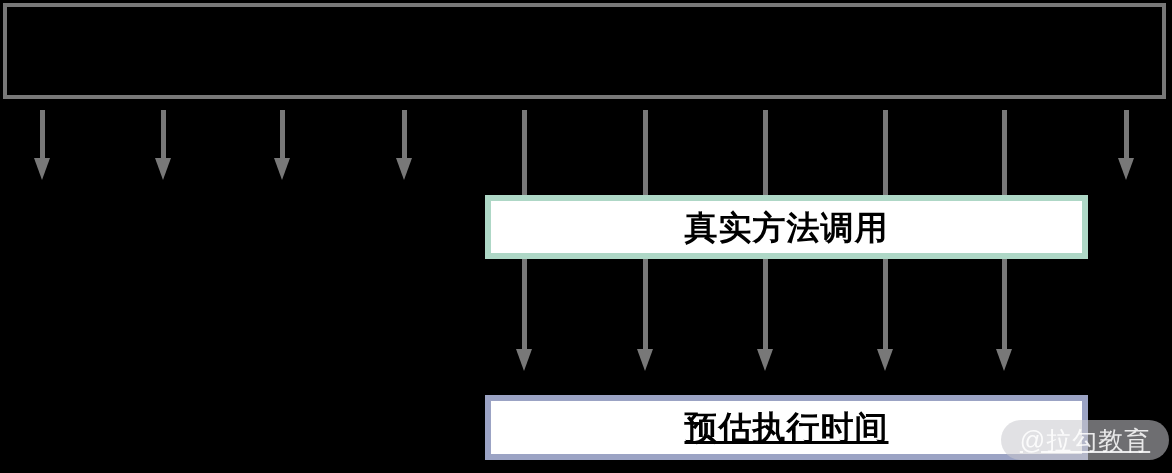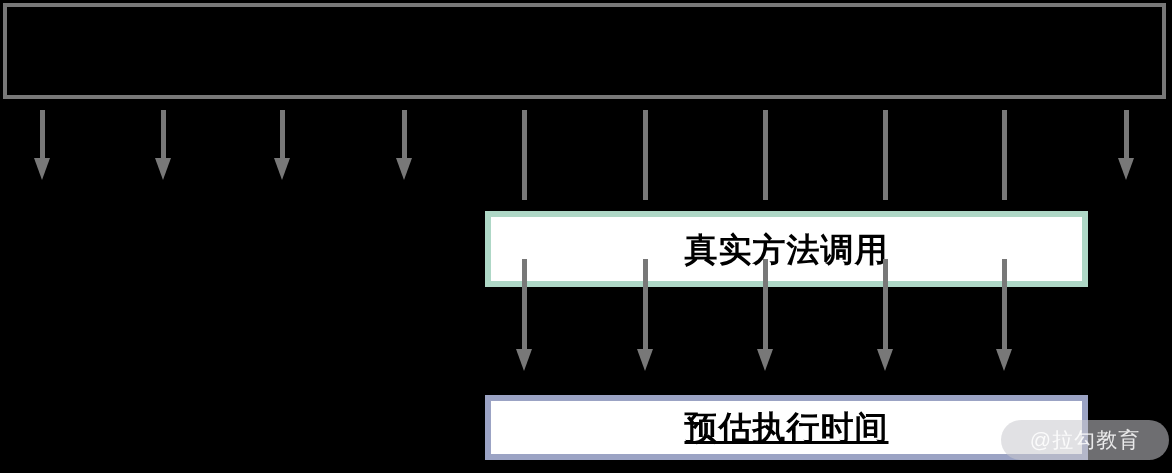--- a/index.html
+++ b/index.html
@@ -40,23 +40,23 @@
   .proc-box .proc-label {
     font-size: 33px;
     font-weight: bold;
     color: #000000;
     letter-spacing: 1px;
     line-height: 1;
     white-space: nowrap;
   }
   .box-green {
     left: 485px;
-    top: 211px;
+    top: 195px;
     width: 603px;
-    height: 76px;
+    height: 64px;
     border: 6px solid #aed7c6;
   }
   .box-purple {
     left: 485px;
     top: 395px;
     width: 603px;
     height: 65px;
     border: 6px solid #9ba3c4;
     text-decoration: underline;
   }
@@ -84,25 +84,26 @@
     width: 168px;
     height: 40px;
     border-radius: 20px;
     background: rgba(200, 200, 205, 0.55);
     display: flex;
     align-items: center;
     justify-content: center;
     pointer-events: none;
   }
   .watermark-text {
-    font-size: 21px;
+    font-size: 25px;
     color: rgba(255, 255, 255, 0.85);
     letter-spacing: 1px;
     white-space: nowrap;
     mix-blend-mode: normal;
+    text-decoration: underline;
   }
 </style>
 </head>
 <body>
 
 <div id="canvas">
 
   <div class="top-box"></div>
 
   <div class="conn" style="left:40px; top:110px; height:52px;"></div>

